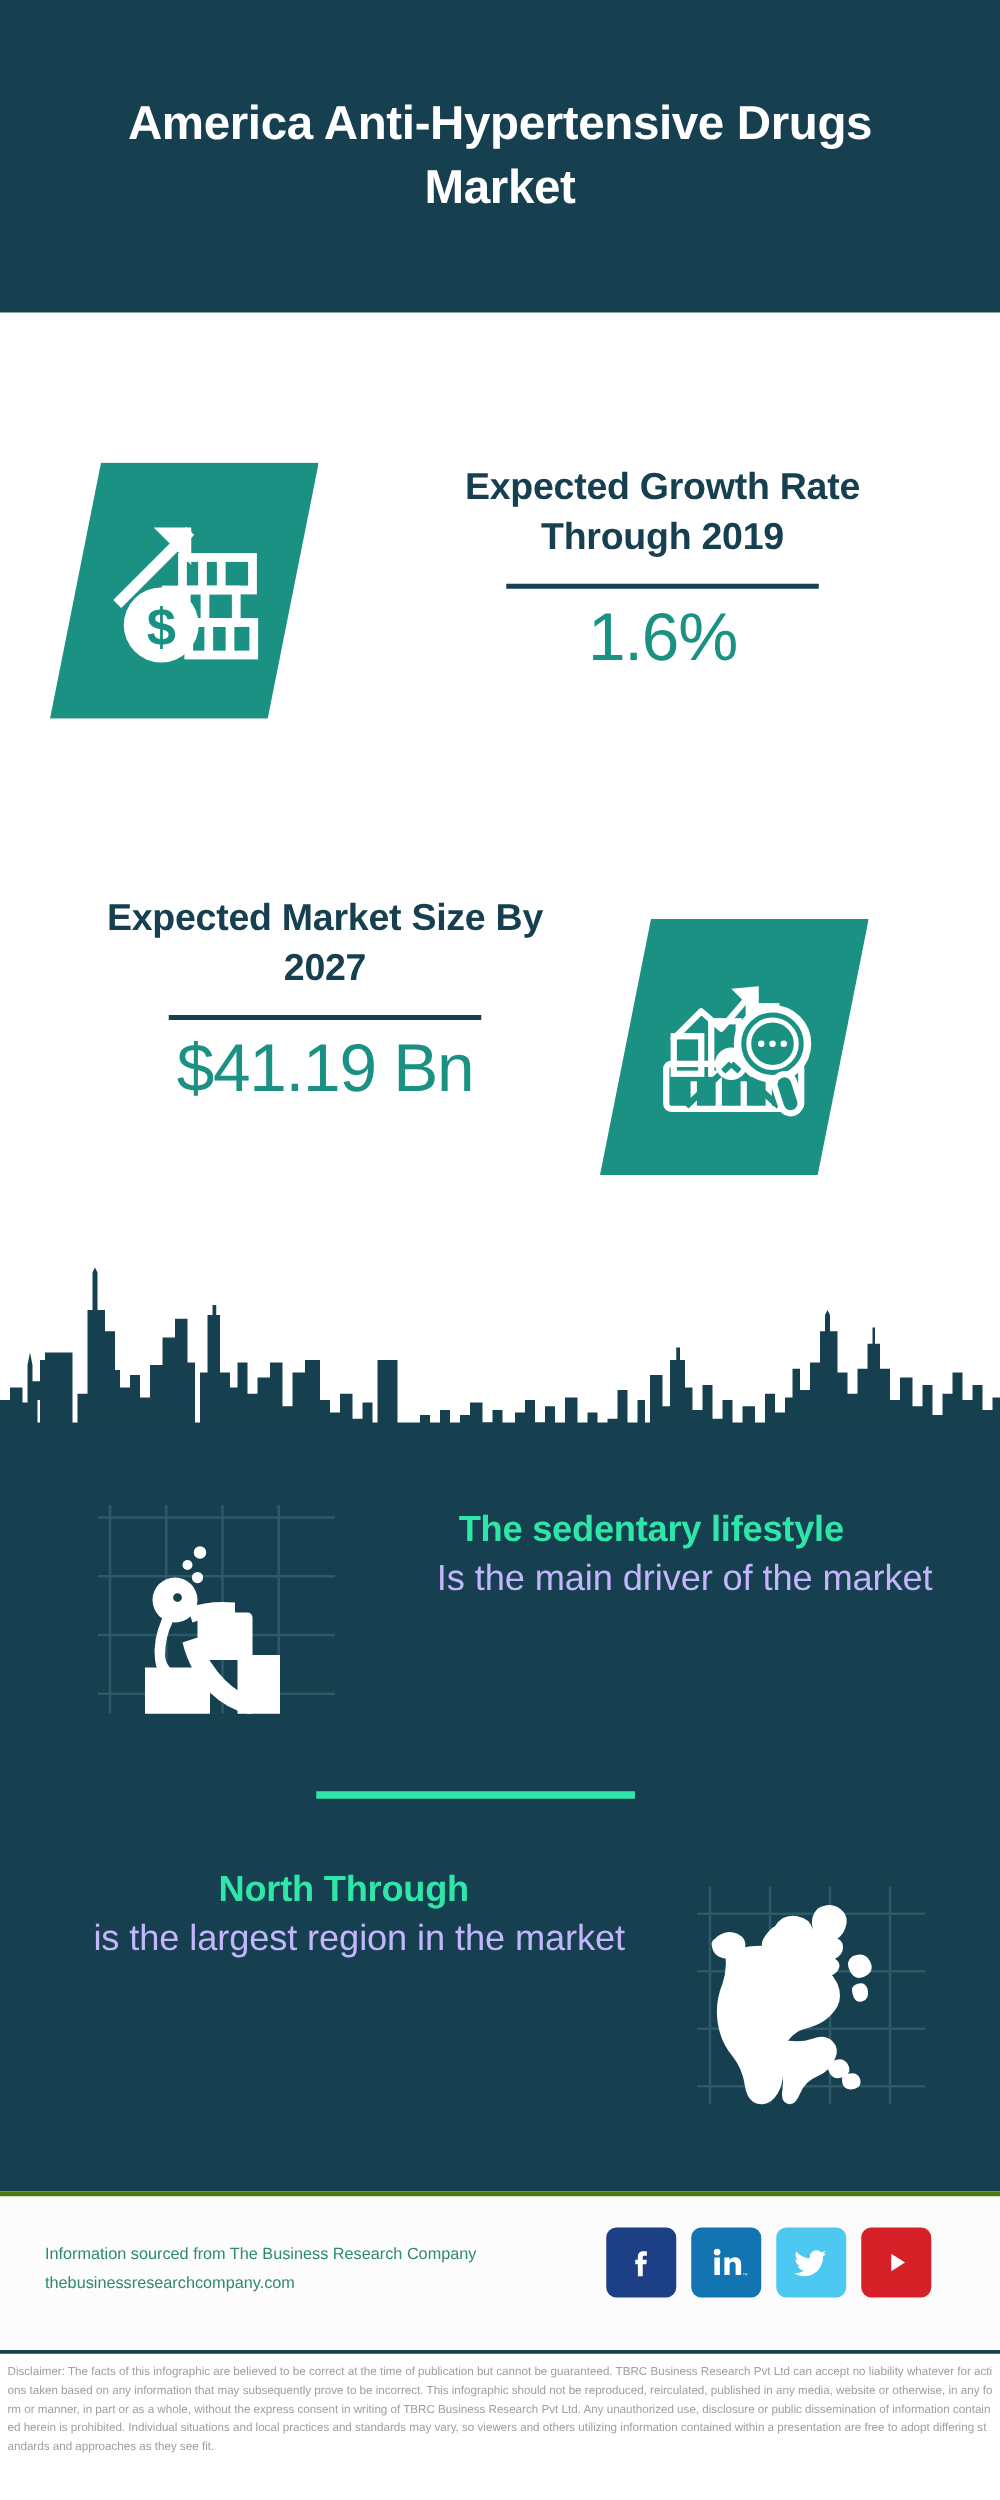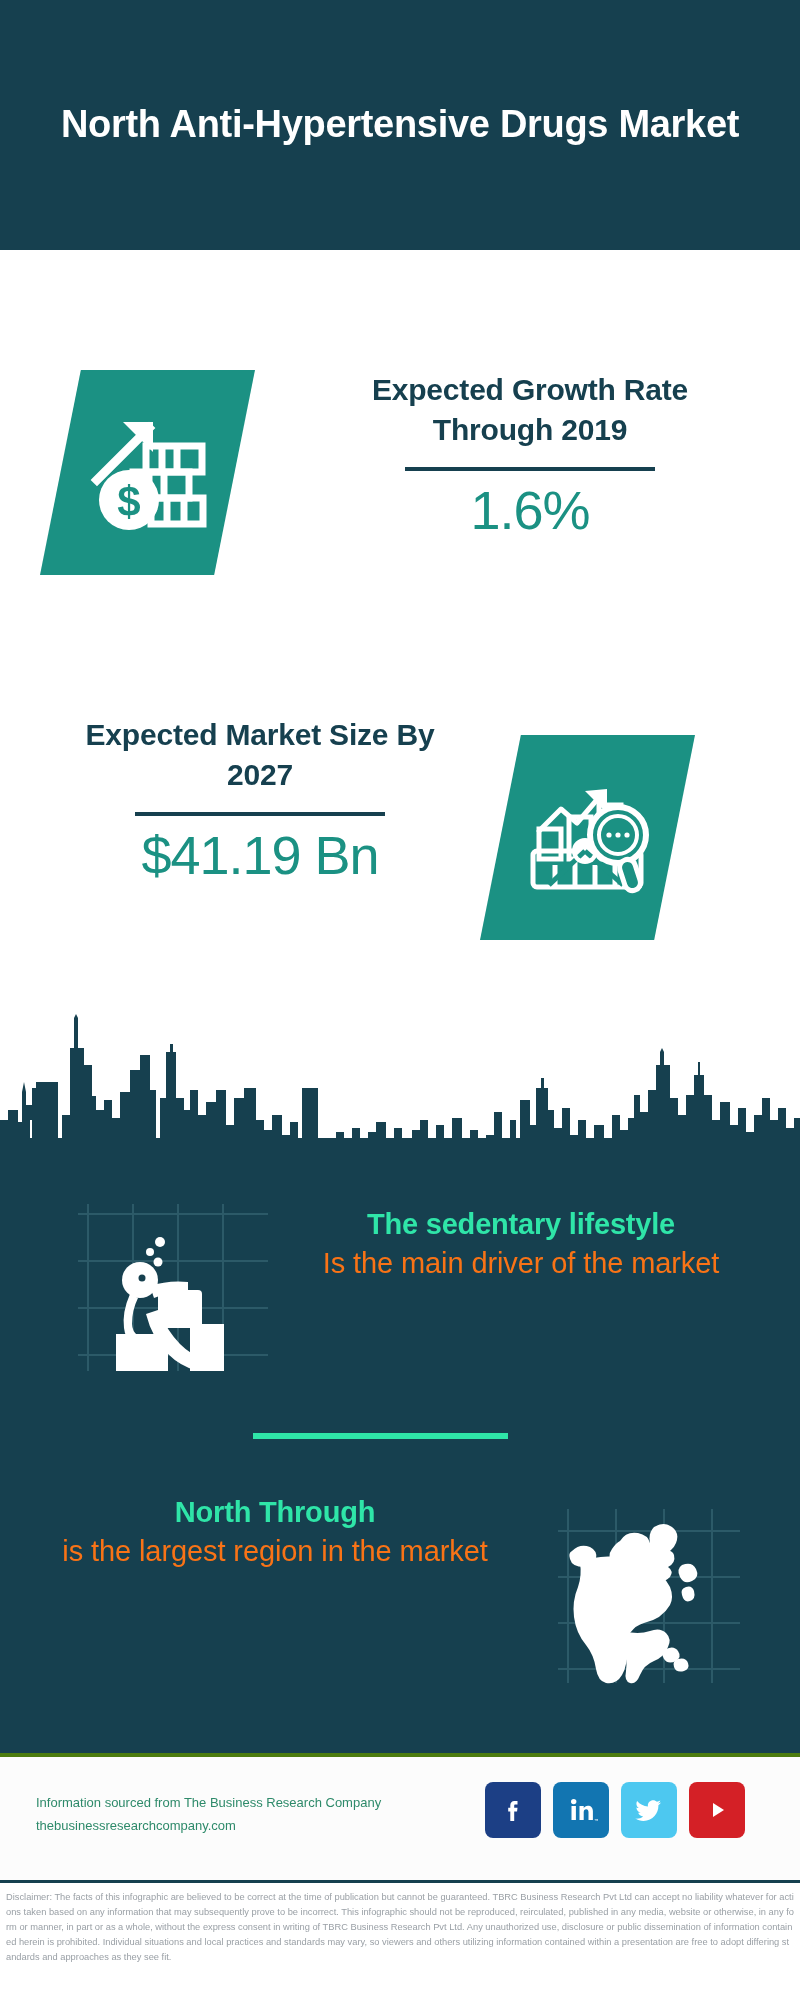--- a/index.html
+++ b/index.html
@@ -158,25 +158,26 @@
     margin-top: 27px;
   }
   .accent-line {
     color: #2fe5a8;
     font-size: 29px;
     font-weight: bold;
     line-height: 1.35;
     letter-spacing: -0.2px;
   }
   .white-line {
-    color: #f97316;
+    color: #c4b5fd;
     font-size: 29px;
     font-weight: normal;
     line-height: 1.35;
     letter-spacing: -0.1px;
+    text-align: right;
   }
 
   .mid-divider {
     position: absolute;
     left: 253px;
     top: 295px;
     width: 255px;
     height: 6px;
     background: #2fe5a8;
   }
@@ -257,21 +258,21 @@
     text-align: left;
     word-break: break-all;
   }
 </style>
 </head>
 <body>
 
 <div id="page">
 
   <div class="header">
-    <div class="header-title">North Anti-Hypertensive Drugs Market</div>
+    <div class="header-title">America Anti-Hypertensive Drugs Market</div>
   </div>
 
   <div class="stat1">
     <div class="para-badge left">
       <svg width="130" height="130" viewBox="0 0 130 130" aria-hidden="true">
         <g fill="none" stroke="#ffffff" stroke-width="9" stroke-linecap="square">
           <line x1="14" y1="72" x2="66" y2="20"></line>
         </g>
         <polygon points="70,14 70,44 40,14" fill="#ffffff"></polygon>
         <g fill="none" stroke="#ffffff" stroke-width="7">

